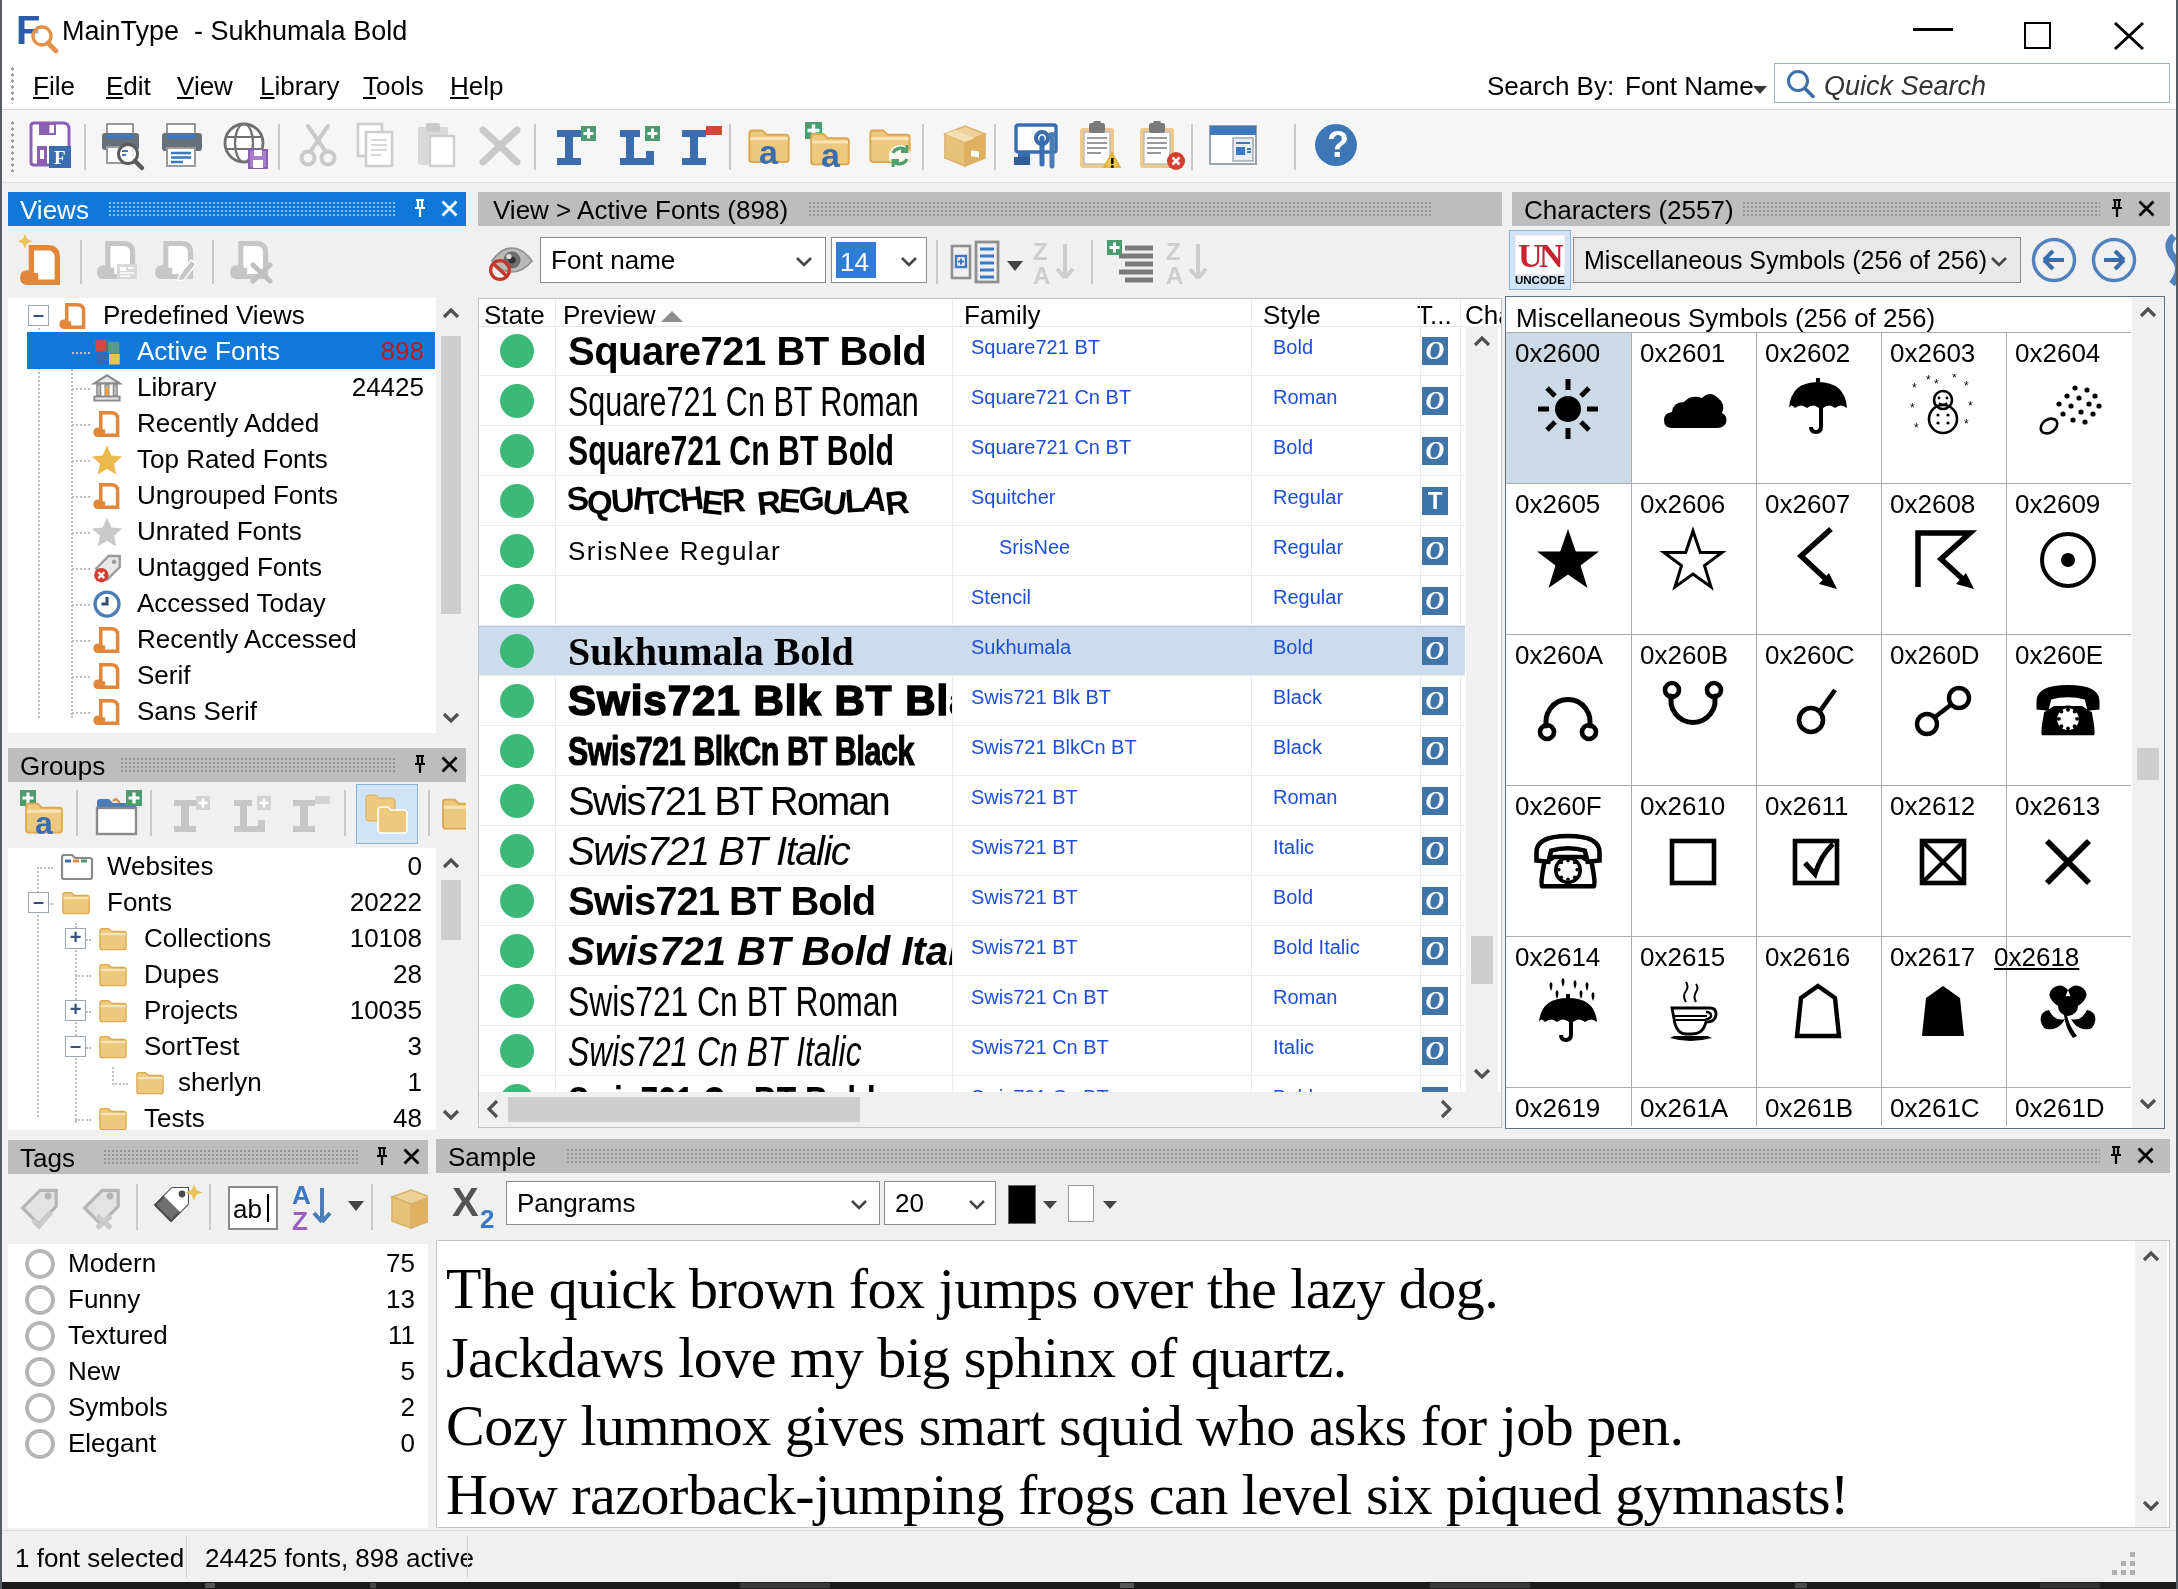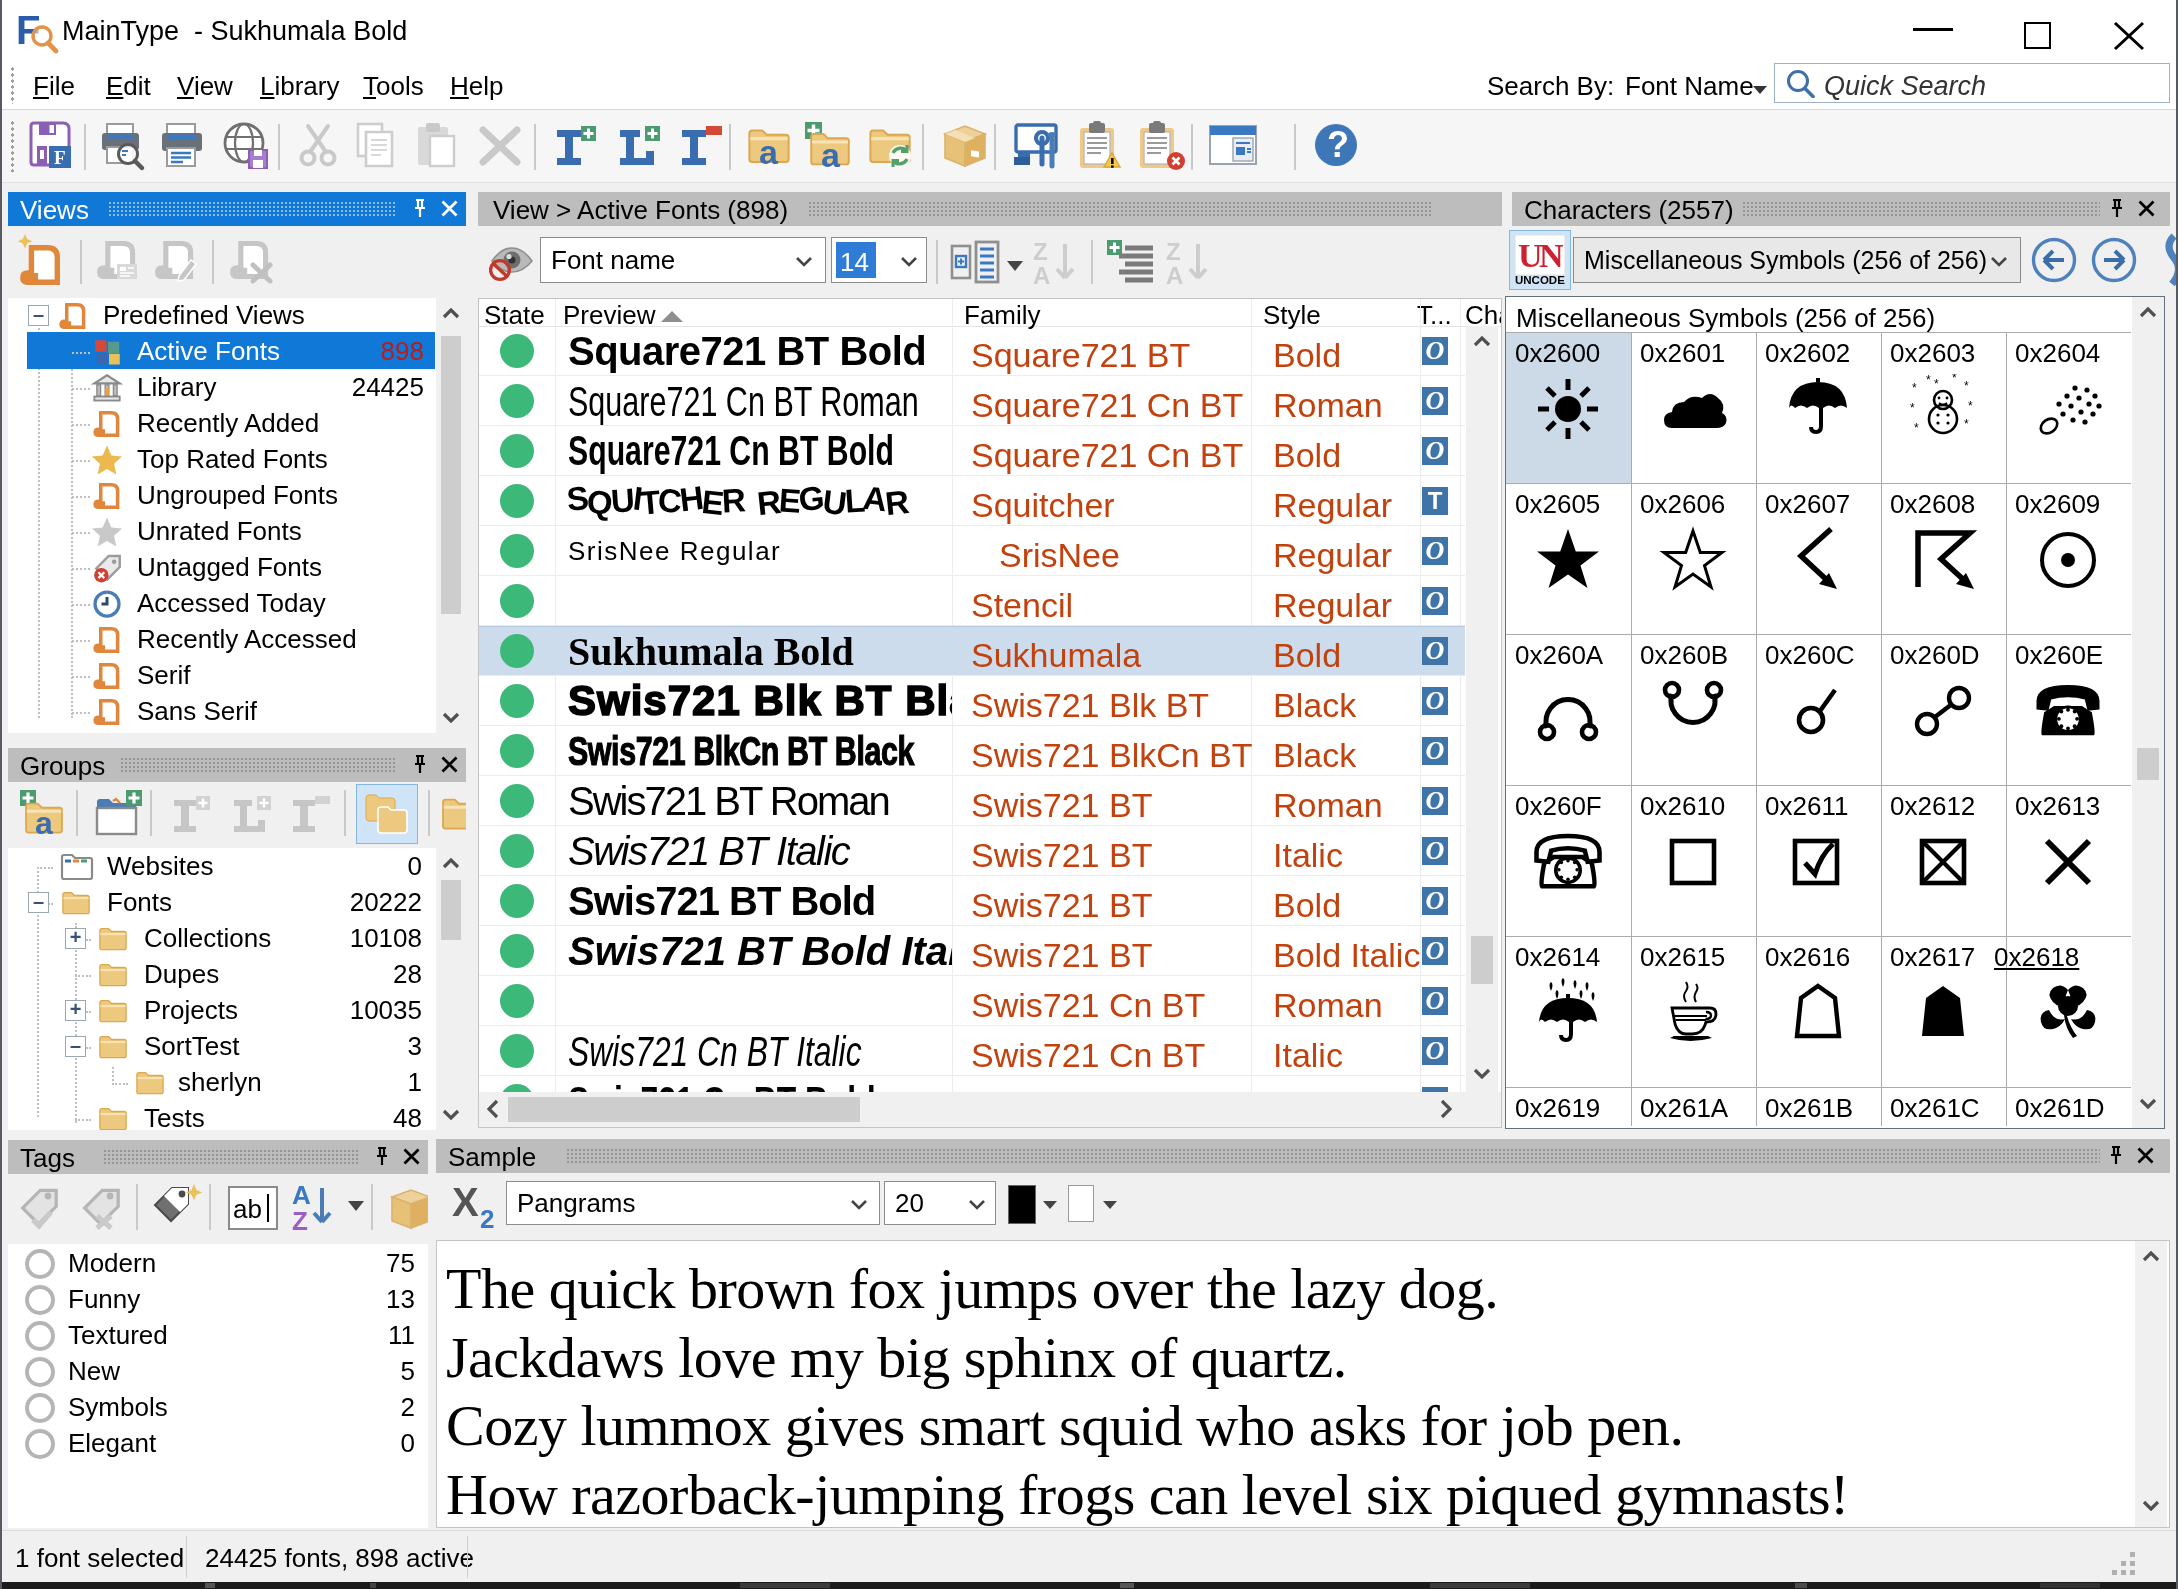--- a/index.html
+++ b/index.html
@@ -15,21 +15,21 @@
 .combo .ct{position:absolute;left:10px;top:50%;transform:translateY(-50%);white-space:nowrap;}
 .tseg{font-size:26px;color:#000;white-space:nowrap;}
 .u{text-decoration:underline;}
 .count{position:absolute;font-size:26px;color:#000;text-align:right;white-space:nowrap;}
 .gdot{position:absolute;width:34px;height:34px;border-radius:50%;background:#3cb878;}
 .obadge{position:absolute;width:26px;height:28px;background:#3e74a8;color:#fff;font-family:"Liberation Serif",serif;font-style:italic;font-weight:bold;font-size:26px;text-align:center;line-height:27px;}
 .tbadge{position:absolute;width:26px;height:28px;background:#3e74a8;color:#fff;font-weight:bold;font-size:24px;text-align:center;line-height:28px;}
 .treetxt{position:absolute;font-size:26px;color:#000;white-space:nowrap;}
 .prevtxt{position:absolute;white-space:nowrap;color:#000;transform-origin:left center;}
 .serif{font-family:"Liberation Serif",serif;}
-.famtxt{position:absolute;font-size:34px;color:#c2410c;white-space:nowrap;}
+.famtxt{position:absolute;font-size:20px;color:#1d4ed8;white-space:nowrap;}
 .cl{position:absolute;font-size:26px;color:#000;}
 .dotv{position:absolute;width:0;border-left:2px dotted #c0c0c0;}
 .doth{position:absolute;height:0;border-top:2px dotted #c0c0c0;}
 .expbox{position:absolute;width:21px;height:21px;background:#fff;border:1px solid #9aa6b0;box-sizing:border-box;}
 .expbox span{position:absolute;left:0;top:0;width:19px;height:19px;line-height:17px;text-align:center;font-size:20px;color:#35527c;font-weight:bold;}
 </style>
 </head>
 <body>
 <div id="app">
 
@@ -749,20 +749,23 @@
 <div class="a" style="left:0;top:626px;width:986px;height:1px;background:#ececec;"></div>
 <div class="gdot" style="left:21px;top:635px;"></div>
 <div class="a" style="left:89px;top:627px;width:384px;height:50px;overflow:hidden;">
 <span class="prevtxt" style="left:0;top:25px;font-weight:bold;font-style:italic;font-size:40px;transform:translateY(-50%);">Swis721 BT Bold Italic</span>
 </div>
 <div class="famtxt" style="left:492px;top:637px;">Swis721 BT</div>
 <div class="famtxt" style="left:794px;top:637px;">Bold Italic</div>
 <div class="obadge" style="left:943px;top:638px;">O</div>
 <div class="a" style="left:0;top:676px;width:986px;height:1px;background:#ececec;"></div>
 <div class="gdot" style="left:21px;top:685px;"></div>
+<div class="a" style="left:89px;top:677px;width:384px;height:50px;overflow:hidden;">
+<span class="prevtxt" style="left:0;top:25px;font-size:43px;transform:translateY(-50%) scaleX(0.74);">Swis721 Cn BT Roman</span>
+</div>
 <div class="famtxt" style="left:492px;top:687px;">Swis721 Cn BT</div>
 <div class="famtxt" style="left:794px;top:687px;">Roman</div>
 <div class="obadge" style="left:943px;top:688px;">O</div>
 <div class="a" style="left:0;top:726px;width:986px;height:1px;background:#ececec;"></div>
 <div class="gdot" style="left:21px;top:735px;"></div>
 <div class="a" style="left:89px;top:727px;width:384px;height:50px;overflow:hidden;">
 <span class="prevtxt" style="left:0;top:25px;font-size:43px;font-style:italic;transform:translateY(-50%) scaleX(0.74);">Swis721 Cn BT Italic</span>
 </div>
 <div class="famtxt" style="left:492px;top:737px;">Swis721 Cn BT</div>
 <div class="famtxt" style="left:794px;top:737px;">Italic</div>

